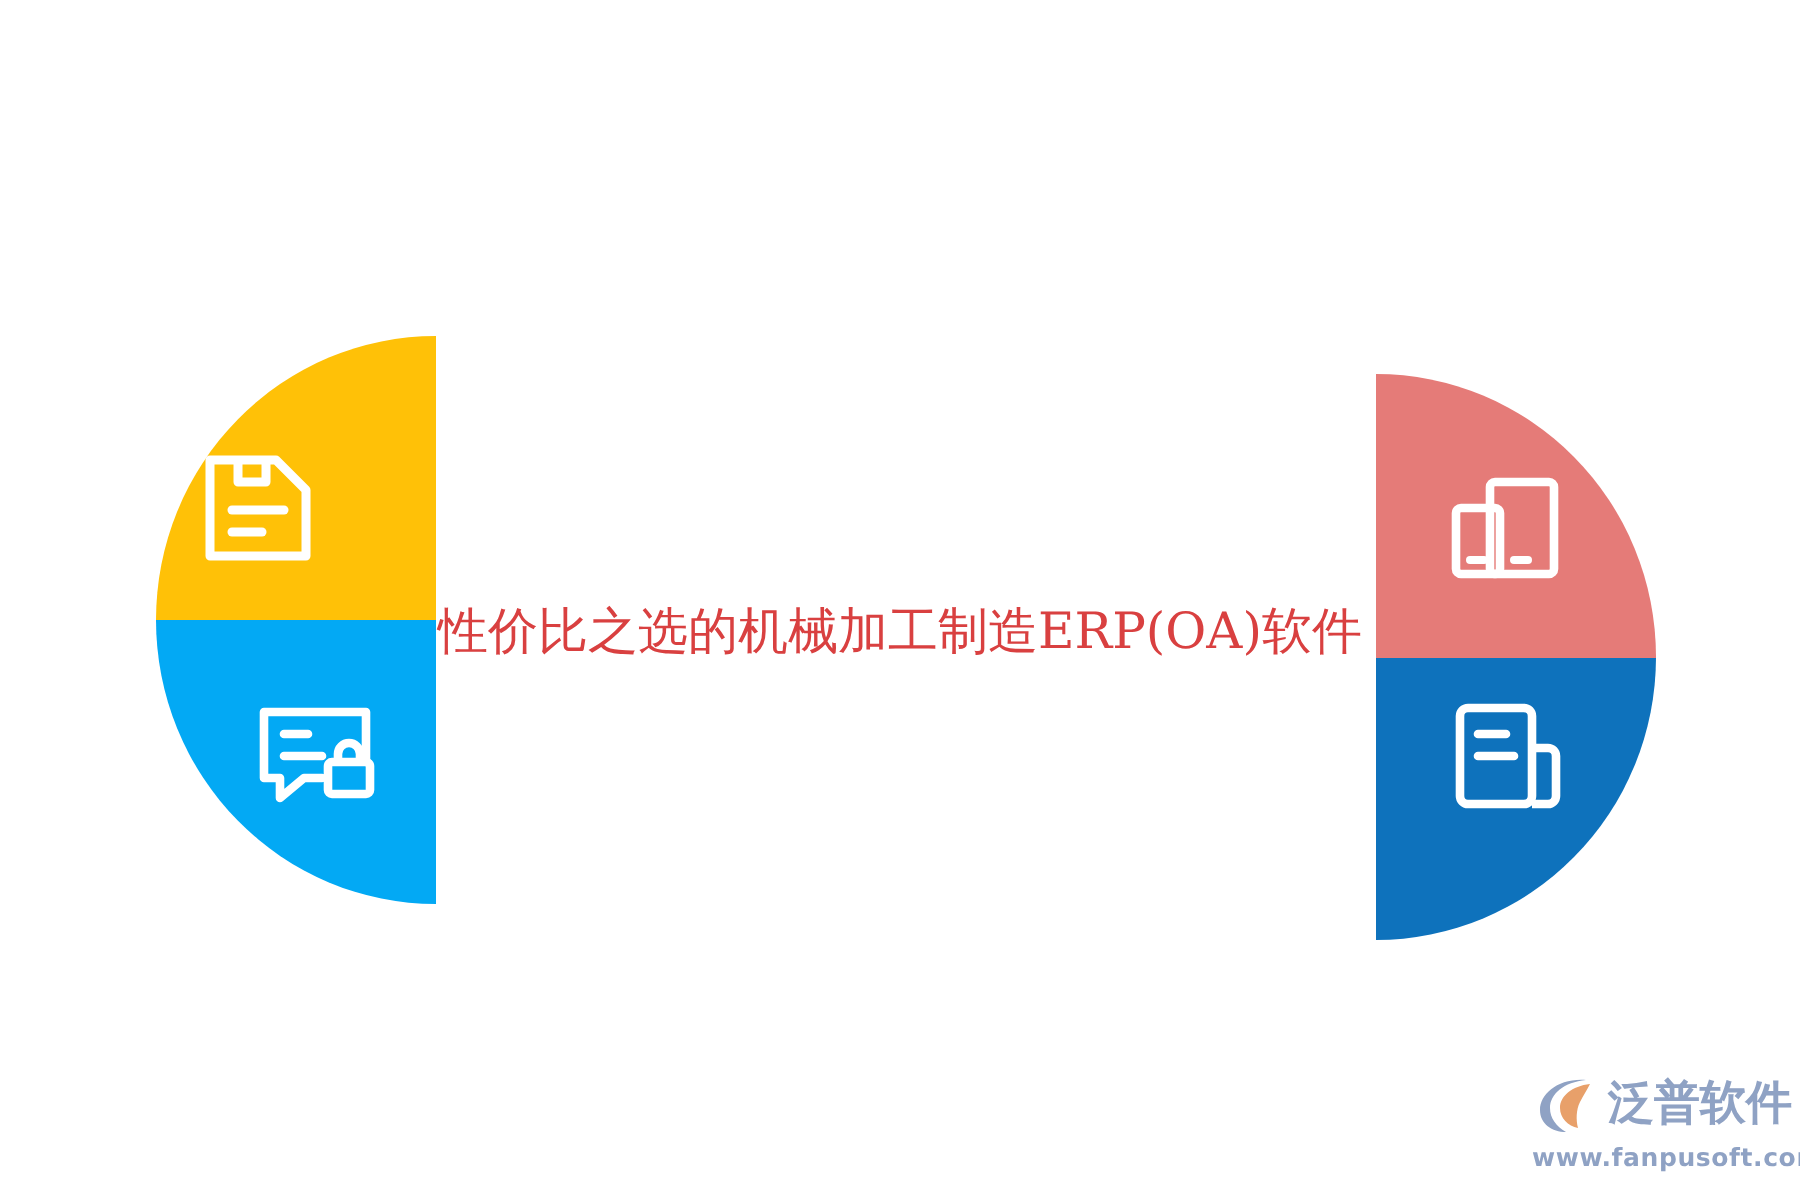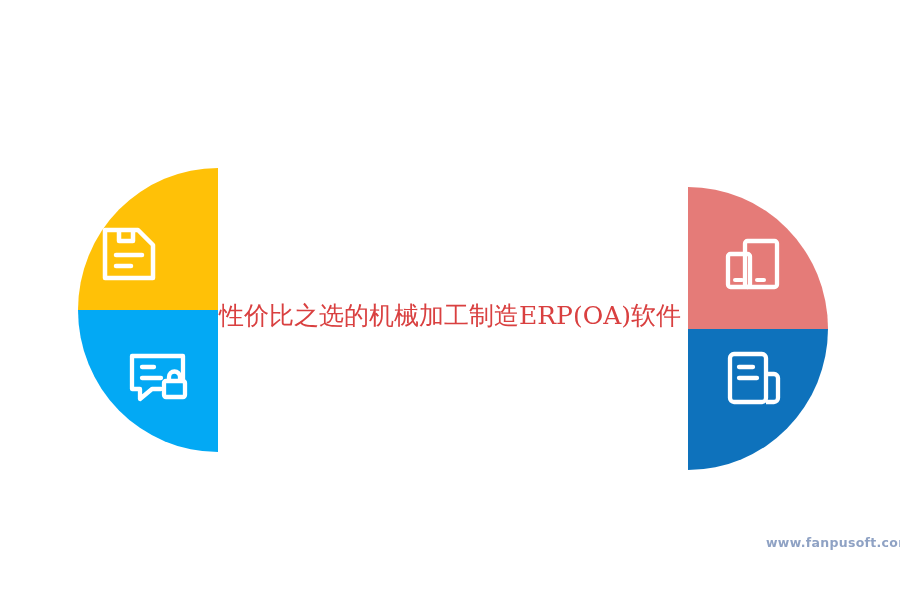--- a/index.html
+++ b/index.html
@@ -204,16 +204,26 @@
       <line x1="13" y1="17" x2="27" y2="17" stroke="#ffffff" stroke-width="4.3" stroke-linecap="round"></line>
       <line x1="13" y1="28" x2="31" y2="28" stroke="#ffffff" stroke-width="4.3" stroke-linecap="round"></line>
     </svg>
   </div>
 
   <div id="headline">
     <span class="line">性价比之选的机械加工制造ERP(OA)软件</span>
   </div>
 
   <div id="logo-watermark">
+    <div id="logo-row">
+      <div id="logo-mark">
+        <svg width="34" height="34" viewBox="0 0 34 34" fill="none" xmlns="http://www.w3.org/2000/svg">
+          <path d="M27 5 C13 4 4 12 4 20 C4 27 10 31 17 31 C12 28 9 24 9 19 C9 12 16 6 27 5 Z" fill="#8fa2c4"></path>
+          <path d="M29 7 C20 8 14 13 14 19 C14 24 18 28 23 29 C22 25 22 20 24 16 C25.5 13 27.5 10 29 7 Z" fill="#e8a06a"></path>
+          <path d="M30 8 C27 13 25 18 25 23 C25 26 26 29 28 31 C31 28 32 24 32 20 C32 15 31 11 30 8 Z" fill="#ffffff"></path>
+        </svg>
+      </div>
+      <div id="logo-wordmark">泛普软件</div>
+    </div>
     <div id="logo-url">www.fanpusoft.com</div>
   </div>
 
 </div>
 
 </body></html>

